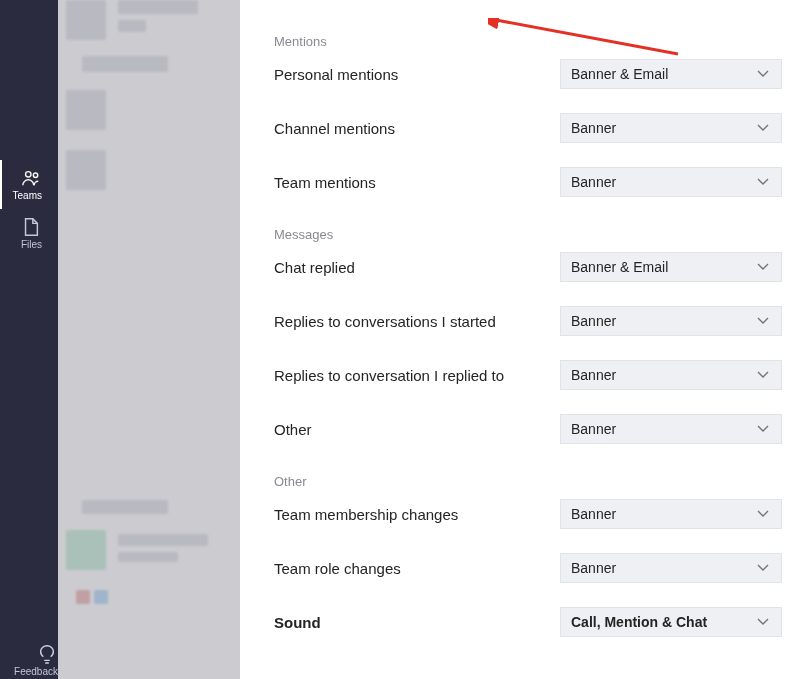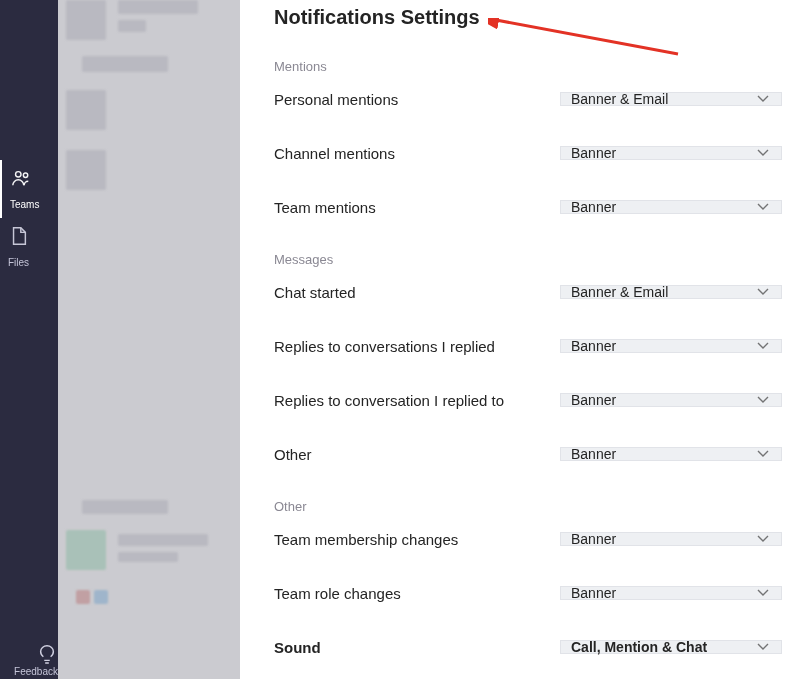--- a/index.html
+++ b/index.html
@@ -10,22 +10,22 @@
   .rail {
     width: 58px; height: 100%;
     background: #2b2b40; 
     color: #d0d0e0;
     display: flex; flex-direction: column;
     padding-top: 0;
     position: relative;
   }
   .rail-spacer { height: 160px; }
   .rail-item {
-    display: flex; flex-direction: column; align-items: flex-start;
-    gap: 11px; padding: 8px 8px; font-size: 10px; color: #c5c5d8;
+    display: flex; flex-direction: column; align-items: flex-end;
+    gap: 2px; padding: 8px 16px; font-size: 10px; color: #c5c5d8;
     cursor: pointer; user-select: none;
   }
   .rail-item.active { border-left: 2px solid #fff; color: #fff; }
   .rail-item svg { display: block; opacity: .95; }
   .rail-bottom {
     position:absolute; left:0; right:0; bottom:0;
     display: flex; flex-direction: column; align-items: flex-end;
     padding-bottom: 2px; font-size: 10px; color: #c5c5d8;
   }
 
@@ -60,21 +60,21 @@
   .section-label {
     font-size: 13px; color: #8a8893; margin-top: 30px; margin-bottom: 10px;
   }
   .row {
     display: flex; align-items: center; justify-content: space-between;
     min-height: 30px; margin-bottom: 24px; gap: 36px;
   }
   .row:last-child { margin-bottom: 10px; font-weight: bold; }
   .row .label { font-size: 15px; color: #242424; }
   .dropdown {
-    width: 222px; height: 14px;
+    width: 222px; height: 30px;
     background: #eef0f3; color: #242424;
     display: flex; align-items: center; justify-content: space-between;
     padding: 0 10px; font-size: 14px; border: 1px solid #e1e3e8;
     cursor: pointer; user-select: none;
   }
   .dropdown svg { flex: 0 0 auto; opacity:.8; }
 
   
   .arrow {
     position: absolute;
@@ -136,21 +136,20 @@
   <div class="ph" style="left:8px;  top:530px;width:40px; height:40px; background:#c8e6d7;"></div>
   <div class="ph" style="left:60px; top:534px;width:90px; height:12px;"></div>
   <div class="ph" style="left:60px; top:552px;width:60px; height:10px;"></div>
   <div class="ph" style="left:18px; top:590px;width:14px; height:14px; background:#e6bdbd;"></div>
   <div class="ph" style="left:36px; top:590px;width:14px; height:14px; background:#bcd7ee;"></div>
 
   <div class="dim"></div>
 </div>
 
 <div class="panel">
-  <h1>Notifications Settings</h1>
 
   <div class="section-label">Mentions</div>
 
   <div class="row">
     <span class="label">Personal mentions</span>
     <div class="dropdown">
       <span>Banner &amp; Email</span>
       <span><svg width="16" height="16" viewBox="0 0 16 16">
             <path d="M3 6l5 5 5-5" fill="none" stroke="#555" stroke-width="1.4"></path>
           </svg></span>
@@ -171,30 +170,30 @@
       <span>Banner</span>
       <span><svg width="16" height="16" viewBox="0 0 16 16">
             <path d="M3 6l5 5 5-5" fill="none" stroke="#555" stroke-width="1.4"></path>
           </svg></span>
     </div>
   </div>
 
   <div class="section-label">Messages</div>
 
   <div class="row">
-    <span class="label">Chat started</span>
+    <span class="label">Chat replied</span>
     <div class="dropdown">
       <span>Banner &amp; Email</span>
       <span><svg width="16" height="16" viewBox="0 0 16 16">
             <path d="M3 6l5 5 5-5" fill="none" stroke="#555" stroke-width="1.4"></path>
           </svg></span>
     </div>
   </div>
   <div class="row">
-    <span class="label">Replies to conversations I replied</span>
+    <span class="label">Replies to conversations I started</span>
     <div class="dropdown">
       <span>Banner</span>
       <span><svg width="16" height="16" viewBox="0 0 16 16">
             <path d="M3 6l5 5 5-5" fill="none" stroke="#555" stroke-width="1.4"></path>
           </svg></span>
     </div>
   </div>
   <div class="row">
     <span class="label">Replies to conversation I replied to</span>
     <div class="dropdown">

